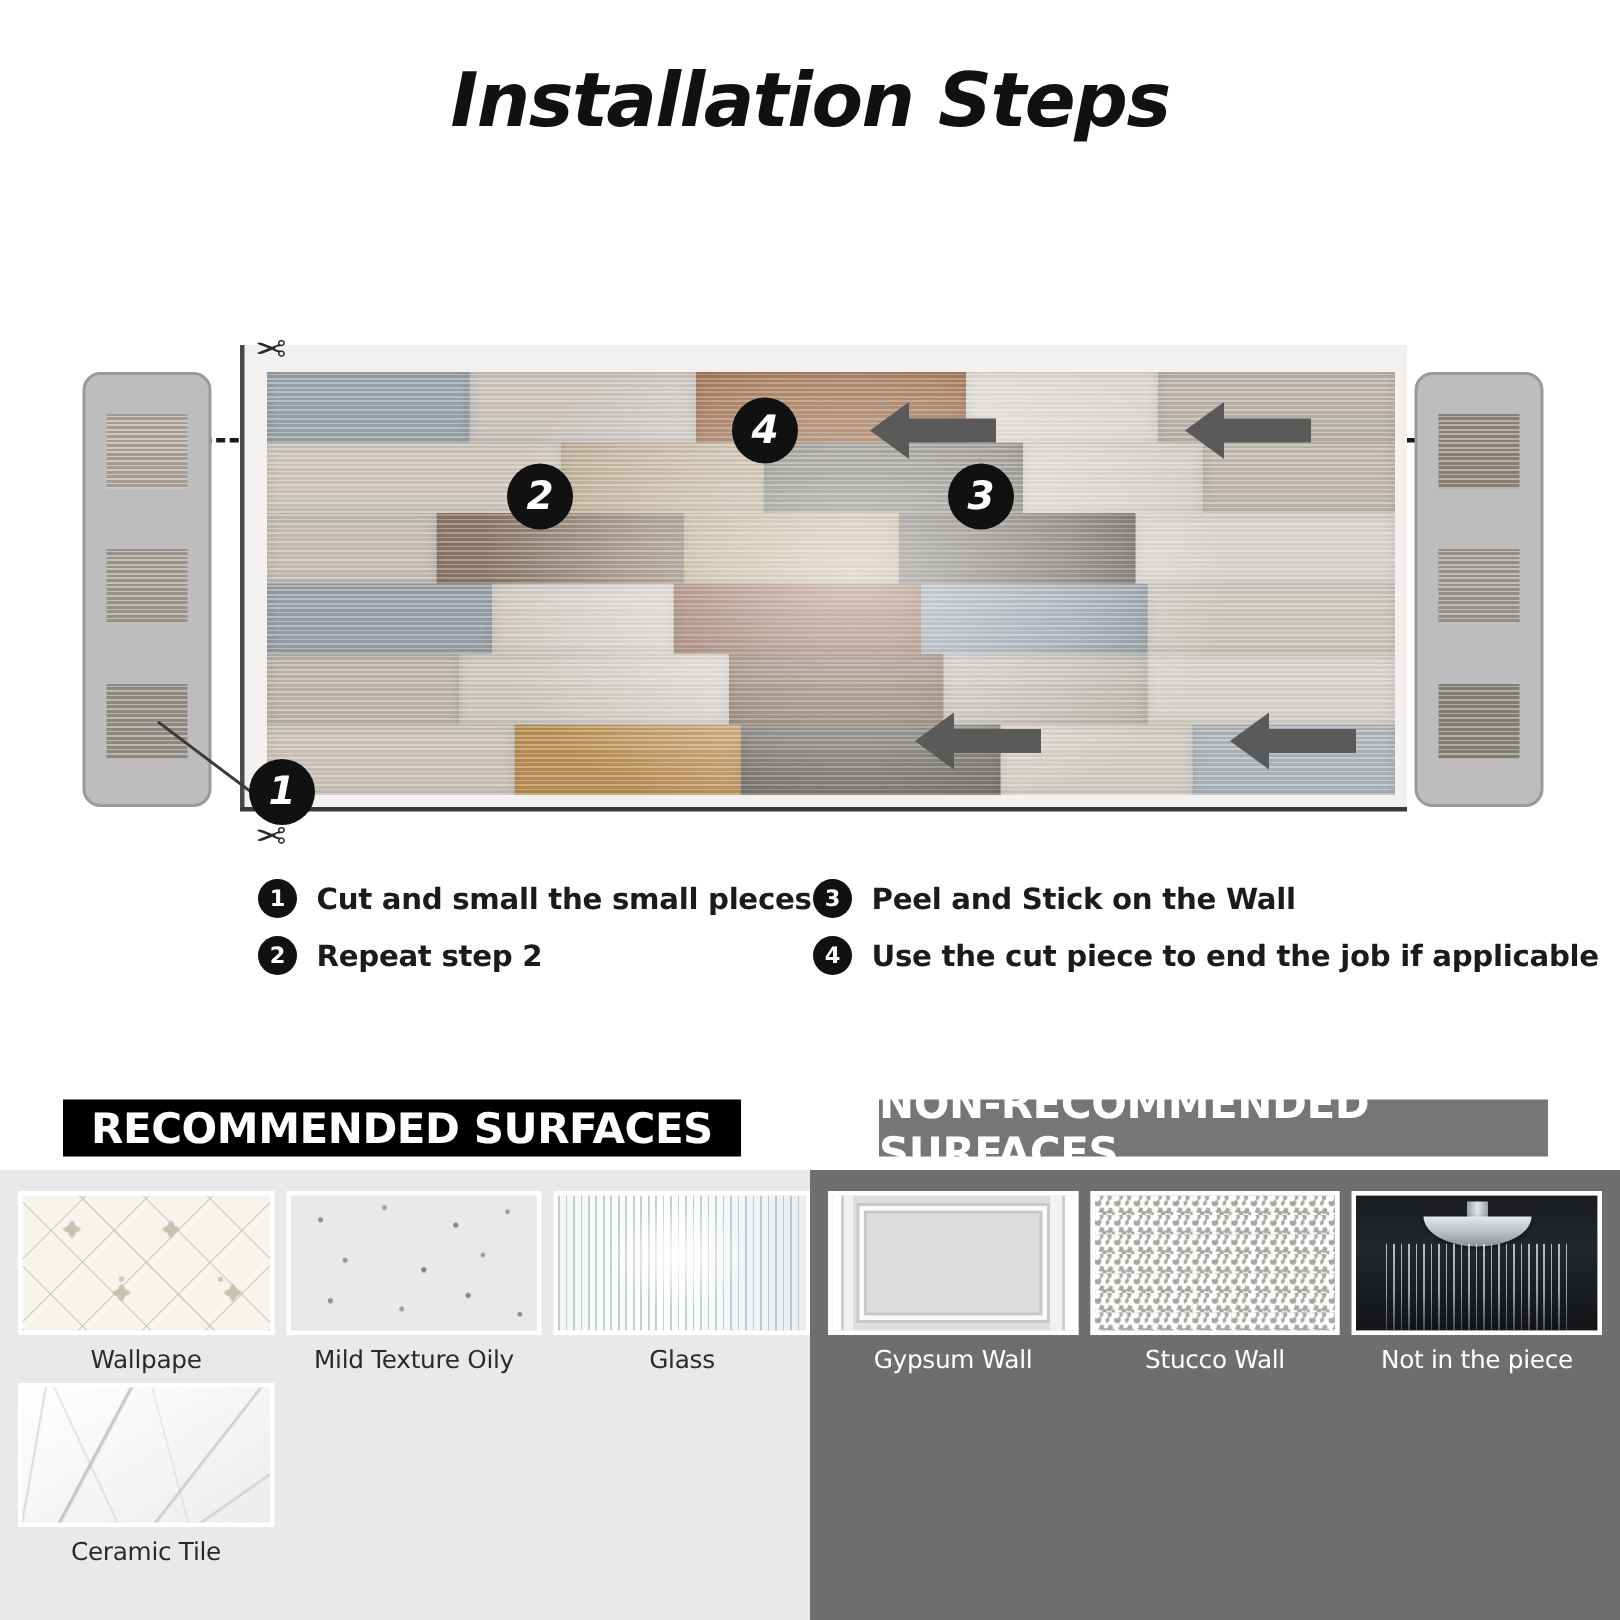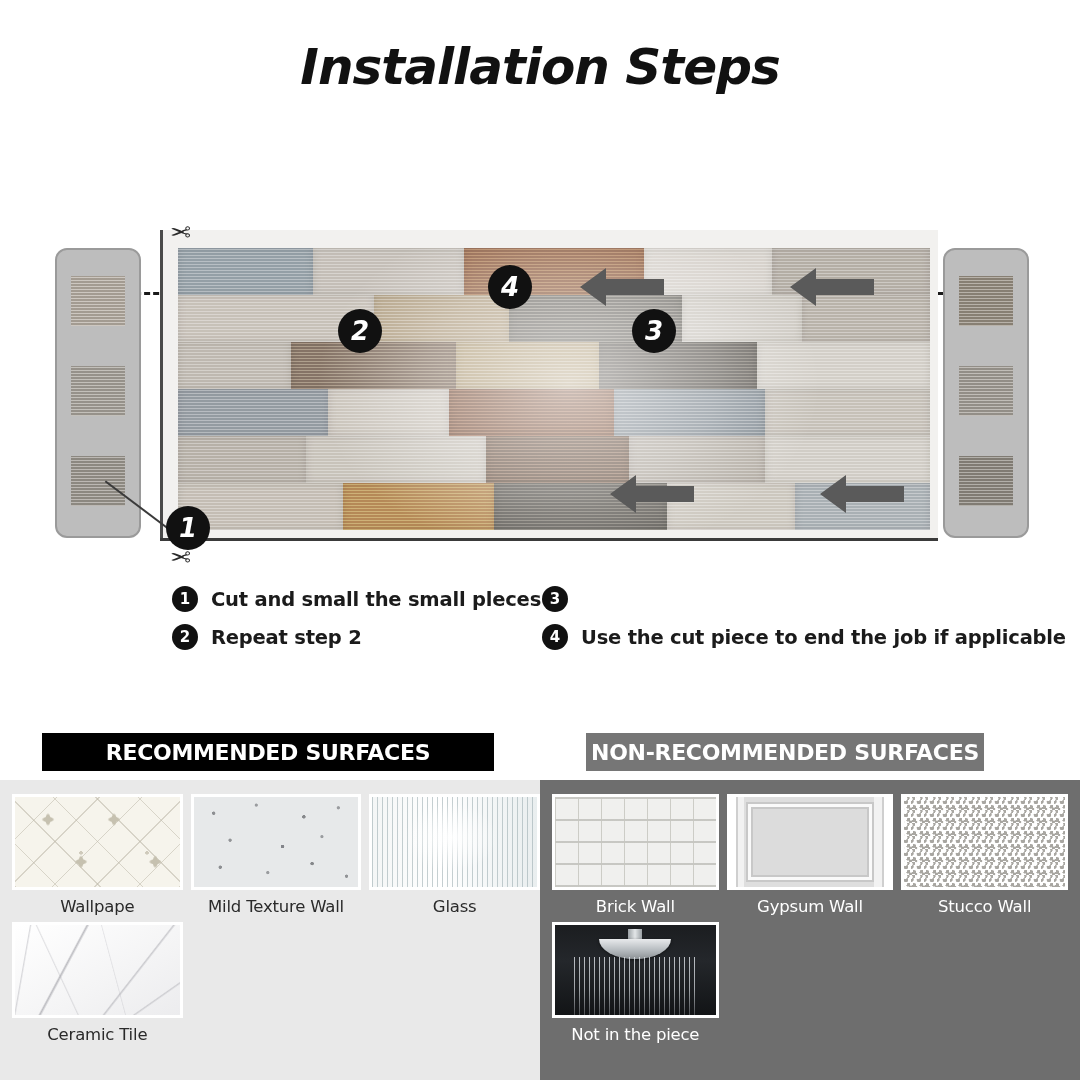--- a/index.html
+++ b/index.html
@@ -162,25 +162,25 @@
     white-space: nowrap; letter-spacing: -0.2px;
   }
 
   
   .surfaces { position: absolute; top: 700px; left: 0; width: 1080px; height: 380px; }
 
   .banner {
     position: absolute; height: 38px;
     display: flex; align-items: center; justify-content: center;
     font-family: "DejaVu Sans", sans-serif;
-    font-size: 22px; font-weight: 800; color: #fff;
+    font-size: 28px; font-weight: 800; color: #fff;
     letter-spacing: -0.3px;
   }
   .banner.rec    { left: 42px;  top: 33px; width: 452px; background: #000; }
-  .banner.nonrec { left: 586px; top: 33px; width: 398px; background: #767676; }
+  .banner.nonrec { left: 586px; top: 33px; width: 446px; background: #767676; }
 
   .grid-wrap { position: absolute; top: 80px; height: 300px; }
   .grid-wrap.rec    { left: 0px;   width: 552px; background: #e9e9e9; }
   .grid-wrap.nonrec { left: 540px; width: 540px; background: #6e6e6e; }
 
   .grid {
     display: grid; grid-template-columns: repeat(3, 1fr);
     column-gap: 8px; row-gap: 6px;
     padding: 14px 12px;
   }
@@ -510,59 +510,56 @@
     <div class="legend-row r1">
       <div class="lbadge">1</div>
       <div class="ltext">Cut and small the small pleces</div>
     </div>
     <div class="legend-row r2">
       <div class="lbadge">2</div>
       <div class="ltext">Repeat step 2</div>
     </div>
     <div class="legend-row r3">
       <div class="lbadge">3</div>
+      <div class="ltext">Peel and Stick on the Wall</div>
     </div>
     <div class="legend-row r4">
       <div class="lbadge">4</div>
       <div class="ltext">Use the cut piece to end the job if applicable</div>
     </div>
   </div>
 
   <div class="surfaces">
 
     <div class="banner rec">RECOMMENDED SURFACES</div>
     <div class="banner nonrec">NON-RECOMMENDED SURFACES</div>
 
     <div class="grid-wrap rec">
       <div class="grid" id="rec-grid">
           <div class="cell">
             <div class="thumb tx-wallpaper"></div>
             <div class="cap">Wallpape</div>
           </div>
           <div class="cell">
             <div class="thumb tx-mildtexture"></div>
-            <div class="cap">Mild Texture Wall</div>
+            <div class="cap">Mild Texture Oily</div>
           </div>
           <div class="cell">
             <div class="thumb tx-glass"></div>
             <div class="cap">Glass</div>
           </div>
           <div class="cell">
             <div class="thumb tx-marble"></div>
             <div class="cap">Ceramic Tile</div>
           </div>
         </div>
     </div>
 
     <div class="grid-wrap nonrec">
       <div class="grid" id="nonrec-grid">
-          <div class="cell">
-            <div class="thumb tx-brick"></div>
-            <div class="cap">Brick Wall</div>
-          </div>
           <div class="cell">
             <div class="thumb tx-gypsum"></div>
             <div class="cap">Gypsum Wall</div>
           </div>
           <div class="cell">
             <div class="thumb tx-stucco"></div>
             <div class="cap">Stucco Wall</div>
           </div>
           <div class="cell">
             <div class="thumb tx-water">

